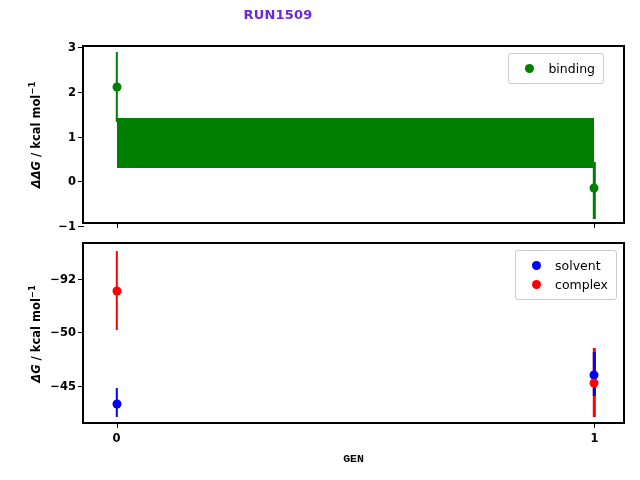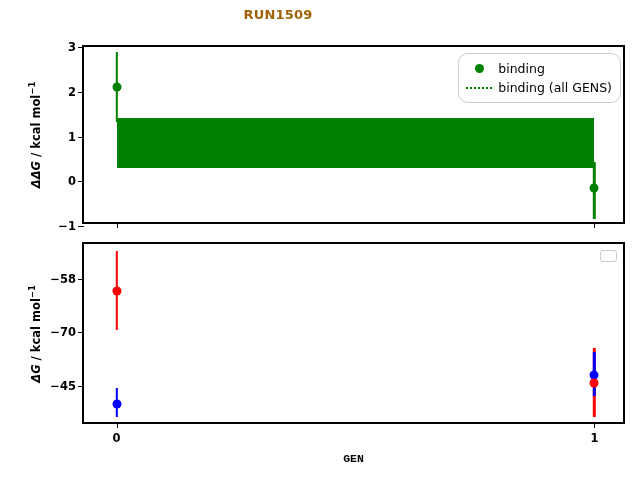--- a/index.html
+++ b/index.html
@@ -22,21 +22,21 @@
     background: #ffffff;
   }
   .fig-title {
     position: absolute;
     left: 0;
     top: 7px;
     width: 556px;
     text-align: center;
     font-size: 13px;
     font-weight: bold;
-    color: #a16207;
+    color: #6d28d9;
     letter-spacing: 0.2px;
   }
 
   
   .axes {
     position: absolute;
     box-sizing: border-box;
     border: 2px solid #000000;
     background: #ffffff;
     overflow: visible;
@@ -195,48 +195,42 @@
       <div class="band" style="left:32.6px; top:71.1px; width:477.8px; height:49.7px; background:#008000;"></div>
 
       <div class="errbar" style="left:32.6px; top:5.4px; height:69.3px; background:#008000;"></div>
 
       <div class="errbar" style="left:510.4px; top:115.0px; height:57.3px; background:#008000;"></div>
 
       <div class="marker" style="left:32.6px; top:40.3px; background:#008000;"></div>
       <div class="marker" style="left:510.4px; top:141.4px; background:#008000;"></div>
     </div>
 
-    <div class="legend" style="right:2px; top:6px;border-radius:10px;">
+    <div class="legend" style="right:19px; top:6px;">
       <div class="legend-row">
         <span class="legend-key">
           <span class="legend-dot" style="background:#008000;"></span>
         </span>
         <span class="legend-label">binding</span>
       </div>
-      <div class="legend-row">
-        <span class="legend-key">
-          <span class="legend-dash" style="border-top-color:#008000;"></span>
-        </span>
-        <span class="legend-label">binding (all GENS)</span>
-      </div>
     </div>
   </div>
 
   <div class="ylabel" style="left:-45px; top:127px; width:160px;">
     <span>ΔΔG</span><span class="unit"> / kcal mol</span><span class="up">−1</span>
   </div>
 
   <div class="axes" id="axes-bottom" style="left:82px; top:242px; width:543px; height:182px;">
 
     <div class="ytick" style="top:34.8px;"></div>
     <div class="ytick" style="top:88.3px;"></div>
     <div class="ytick" style="top:141.8px;"></div>
 
-    <div class="yticklabel" style="top:34.8px;">−58</div>
-    <div class="yticklabel" style="top:88.3px;">−70</div>
+    <div class="yticklabel" style="top:34.8px;">−92</div>
+    <div class="yticklabel" style="top:88.3px;">−50</div>
     <div class="yticklabel" style="top:141.8px;">−45</div>
 
     <div class="xtick" style="left:32.6px;"></div>
     <div class="xtick" style="left:510.4px;"></div>
     <div class="xticklabel" style="left:32.6px;">0</div>
     <div class="xticklabel" style="left:510.4px;">1</div>
 
     <div class="axes-clip">
 
       <div class="errbar" style="left:32.6px; top:7.0px; height:78.6px; background:#ff0000;"></div>
@@ -247,20 +241,32 @@
 
       <div class="errbar" style="left:510.4px; top:108.1px; height:44.4px; background:#0000ff;"></div>
 
       <div class="marker" style="left:32.6px; top:46.6px; background:#ff0000;"></div>
       <div class="marker" style="left:32.6px; top:159.5px; background:#0000ff;"></div>
       <div class="marker" style="left:510.4px; top:130.6px; background:#0000ff;"></div>
       <div class="marker" style="left:510.4px; top:138.6px; background:#ff0000;"></div>
     </div>
 
     <div class="legend" style="right:6px; top:6px;">
+      <div class="legend-row">
+        <span class="legend-key">
+          <span class="legend-dot" style="background:#0000ff;"></span>
+        </span>
+        <span class="legend-label">solvent</span>
+      </div>
+      <div class="legend-row">
+        <span class="legend-key">
+          <span class="legend-dot" style="background:#ff0000;"></span>
+        </span>
+        <span class="legend-label">complex</span>
+      </div>
     </div>
   </div>
 
   <div class="ylabel" style="left:-45px; top:326px; width:160px;">
     <span>ΔG</span><span class="unit"> / kcal mol</span><span class="up">−1</span>
   </div>
 
   <div class="xlabel" style="left:82px; top:452px; width:543px;font-family:Liberation Mono, monospace;">GEN</div>
 
 </div>

